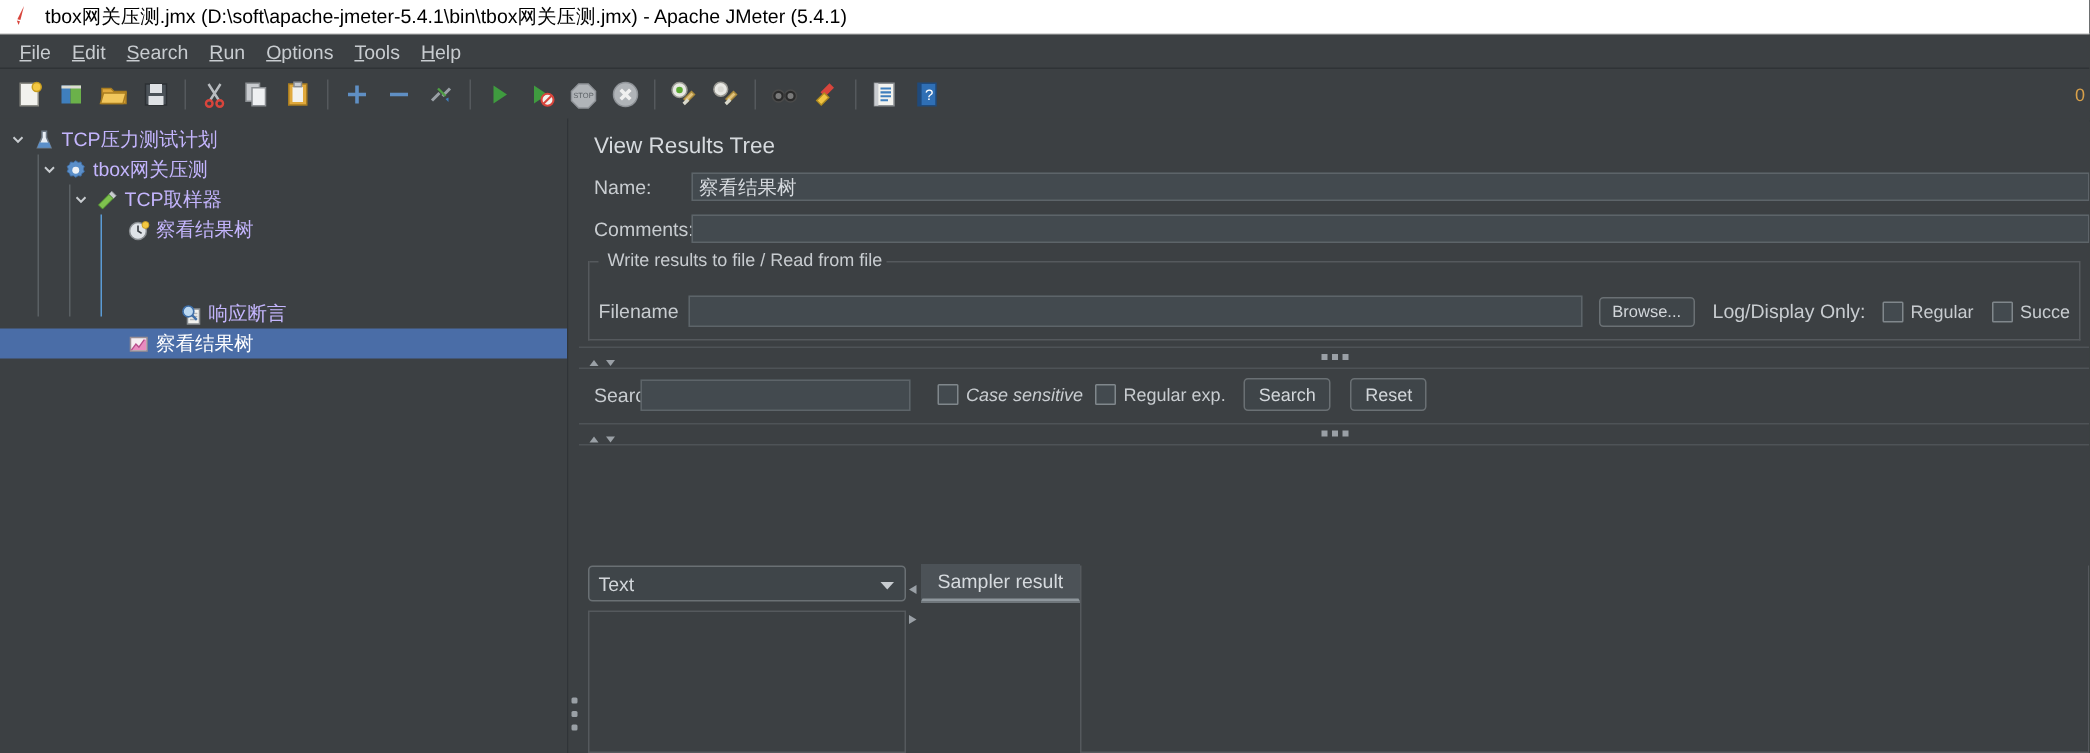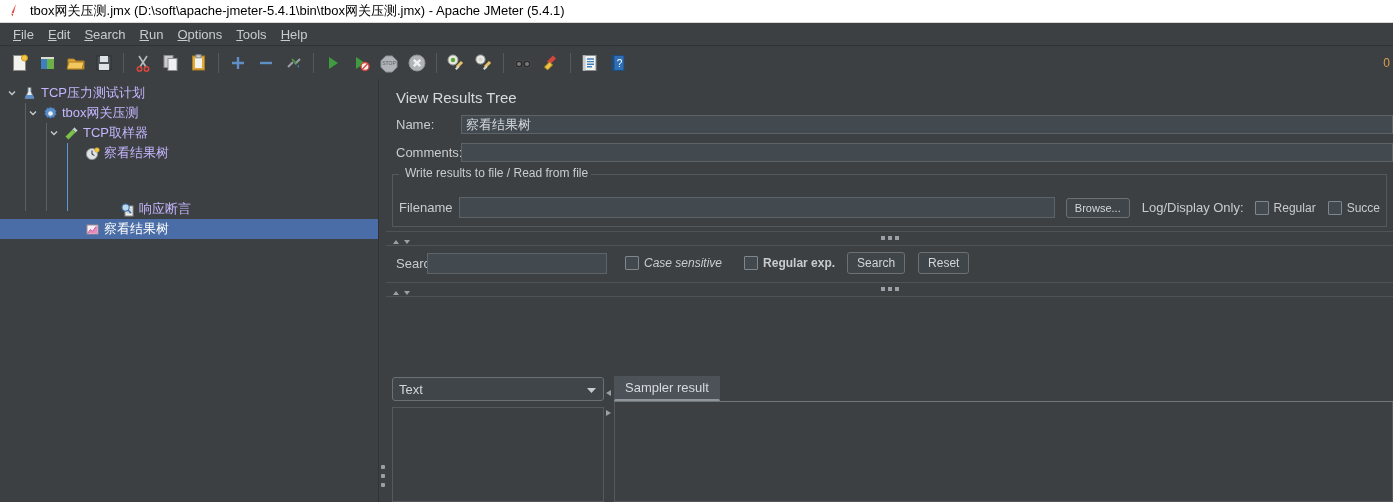--- a/index.html
+++ b/index.html
@@ -163,21 +163,21 @@
   }
   .combo .cv{flex:1;}
   .combo .carat{margin-left:6px;}
   .results-list{
     flex:1;margin-top:6px;border:1px solid #55595d;background:#3c4043;
   }
   .mid-split{
     width:10px;flex:0 0 10px;position:relative;cursor:col-resize;
   }
   .mid-split .arr{position:absolute;left:1px;top:8px;display:flex;flex-direction:column;gap:5px;}
-  .tabs-col{flex:1;display:flex;flex-direction:column;min-width:0;}
+  .tabs-col{flex:1;display:flex;flex-direction:row;min-width:0;}
   .tabstrip{
     height:24px;display:flex;align-items:flex-end;
     border-bottom:1px solid #6f767b;
   }
   .tab{
     background:#4c5257;color:#d6dade;font-size:13px;
     padding:3px 10px 4px 10px;border:1px solid transparent;
     border-bottom:2px solid #8e969c;cursor:default;white-space:nowrap;
   }
   .tab-content{flex:1;background:#3c4043;border:1px solid #55595d;border-top:none;}
@@ -515,21 +515,21 @@
           </span>
       </div>
 
       <div class="search-row">
         <span class="form-label" style="width:31px;flex:0 0 31px;">Search:</span>
         <input class="txt" style="width: 180px; height: 21px; line-height: 21px;" value="">
         <span class="cbx" style="margin-left:18px;font-style:italic;">
           <span class="box"></span>
           <span class="cl">Case sensitive</span>
         </span>
-        <span class="cbx" style="margin-left:22px;font-weight:bold;">
+        <span class="cbx" style="margin-left:8px;">
           <span class="box"></span>
           <span class="cl">Regular exp.</span>
         </span>
         <button class="btn" style="margin-left:12px;">Search</button>
         <button class="btn" style="margin-left:13px;">Reset</button>
       </div>
 
       <div class="divbar" style="margin-top:2px;">
         <span class="arrows">
           <span>

